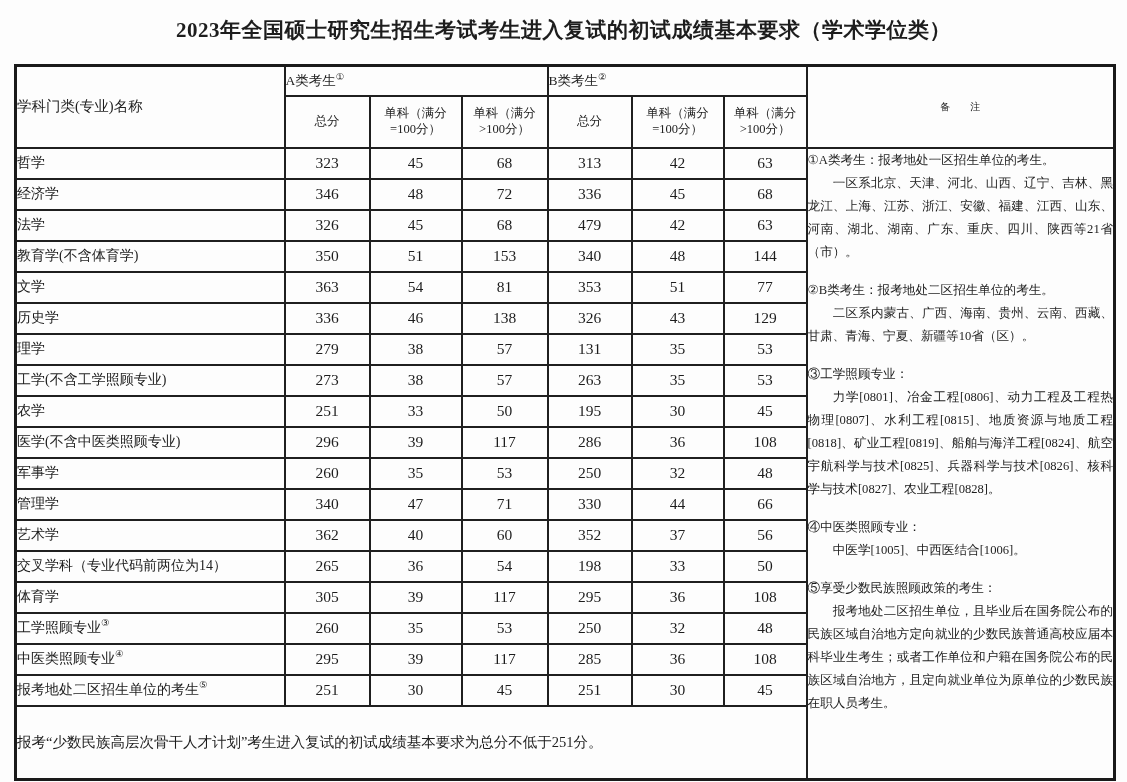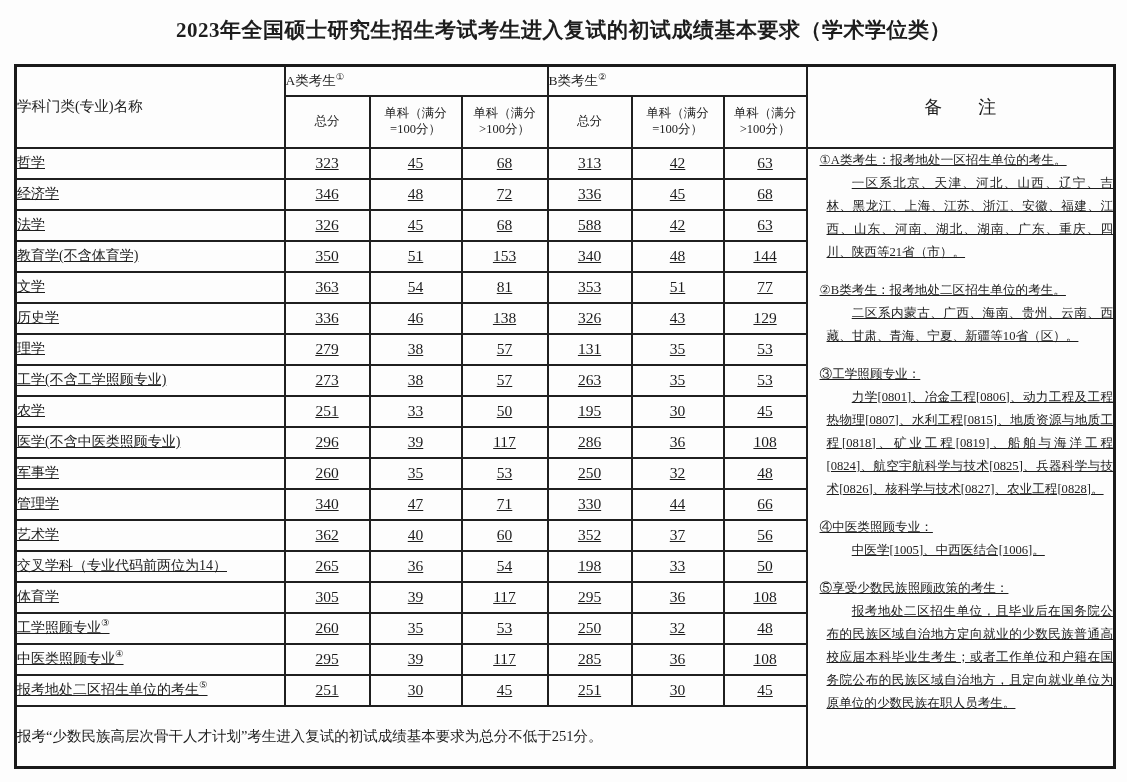--- a/index.html
+++ b/index.html
@@ -20,36 +20,36 @@
   }
   .score-table td, .score-table th{
     border:2px solid #1f1f1f;padding:0;font-weight:normal;
     overflow:hidden;
   }
   .hdr-row1{height:30px;}
   .hdr-row2{height:52px;}
   .subject-hdr{font-size:14.5px;text-align:left;}
   .group-hdr{font-size:13.5px;border-bottom-width:2px;}
   .subcol{font-size:12.5px;text-align:center;white-space:pre-line;line-height:1.25;border-bottom:3px solid #1a1a1a;}
-  .remarks-hdr{font-size:18px;text-align:center;border-bottom:3px solid #1a1a1a;}
+  .remarks-hdr{font-size:10px;text-align:center;border-bottom:3px solid #1a1a1a;}
   .group-start{border-left-width:2.5px;}
-  tr.data-row{height:31px;text-decoration:underline;}
+  tr.data-row{height:31px;}
   .subject-cell{font-size:14px;text-align:left;padding:0 4px 0 7px;border-bottom:3px ;}
   .subject-cell sup, .group-hdr sup{font-size:9.5px;vertical-align:super;line-height:0;}
   .score-cell{font-size:15.5px;text-align:center;font-family:"Liberation Serif","DejaVu Serif",serif;}
-  .footer-row{height:62px;}
+  .footer-row{height:74px;}
   .footer-cell{font-size:14.5px;text-align:left;padding:0 6px 0 8px;vertical-align:middle;}
   .remarks-cell{
     vertical-align:top;text-align:left;padding:16px 9px 0 9px;
     font-size:12.6px;line-height:23px;
   }
   .note-block{margin:0 0 15px 0;}
   .note-block p{margin:0;text-align:justify;}
-  .note-head{text-indent:0;padding-left:12px;}
-  .note-body{text-indent:2em;padding-left:19px;}
+  .note-head{text-indent:0;}
+  .note-body{text-indent:2em;}
 </style>
 </head>
 <body>
 
 <div class="page">
   <div class="page-title">2023年全国硕士研究生招生考试考生进入复试的初试成绩基本要求（学术学位类）</div>
 
   <div class="table-wrap">
     <table class="score-table">
       <colgroup>
@@ -121,21 +121,21 @@
             <td class="score-cell">72</td>
             <td class="score-cell group-start">336</td>
             <td class="score-cell">45</td>
             <td class="score-cell">68</td>
           </tr>
           <tr class="data-row">
             <td class="subject-cell"><span>法学</span></td>
             <td class="score-cell">326</td>
             <td class="score-cell">45</td>
             <td class="score-cell">68</td>
-            <td class="score-cell group-start">588</td>
+            <td class="score-cell group-start">479</td>
             <td class="score-cell">42</td>
             <td class="score-cell">63</td>
           </tr>
           <tr class="data-row">
             <td class="subject-cell"><span>教育学(不含体育学)</span></td>
             <td class="score-cell">350</td>
             <td class="score-cell">51</td>
             <td class="score-cell">153</td>
             <td class="score-cell group-start">340</td>
             <td class="score-cell">48</td>

